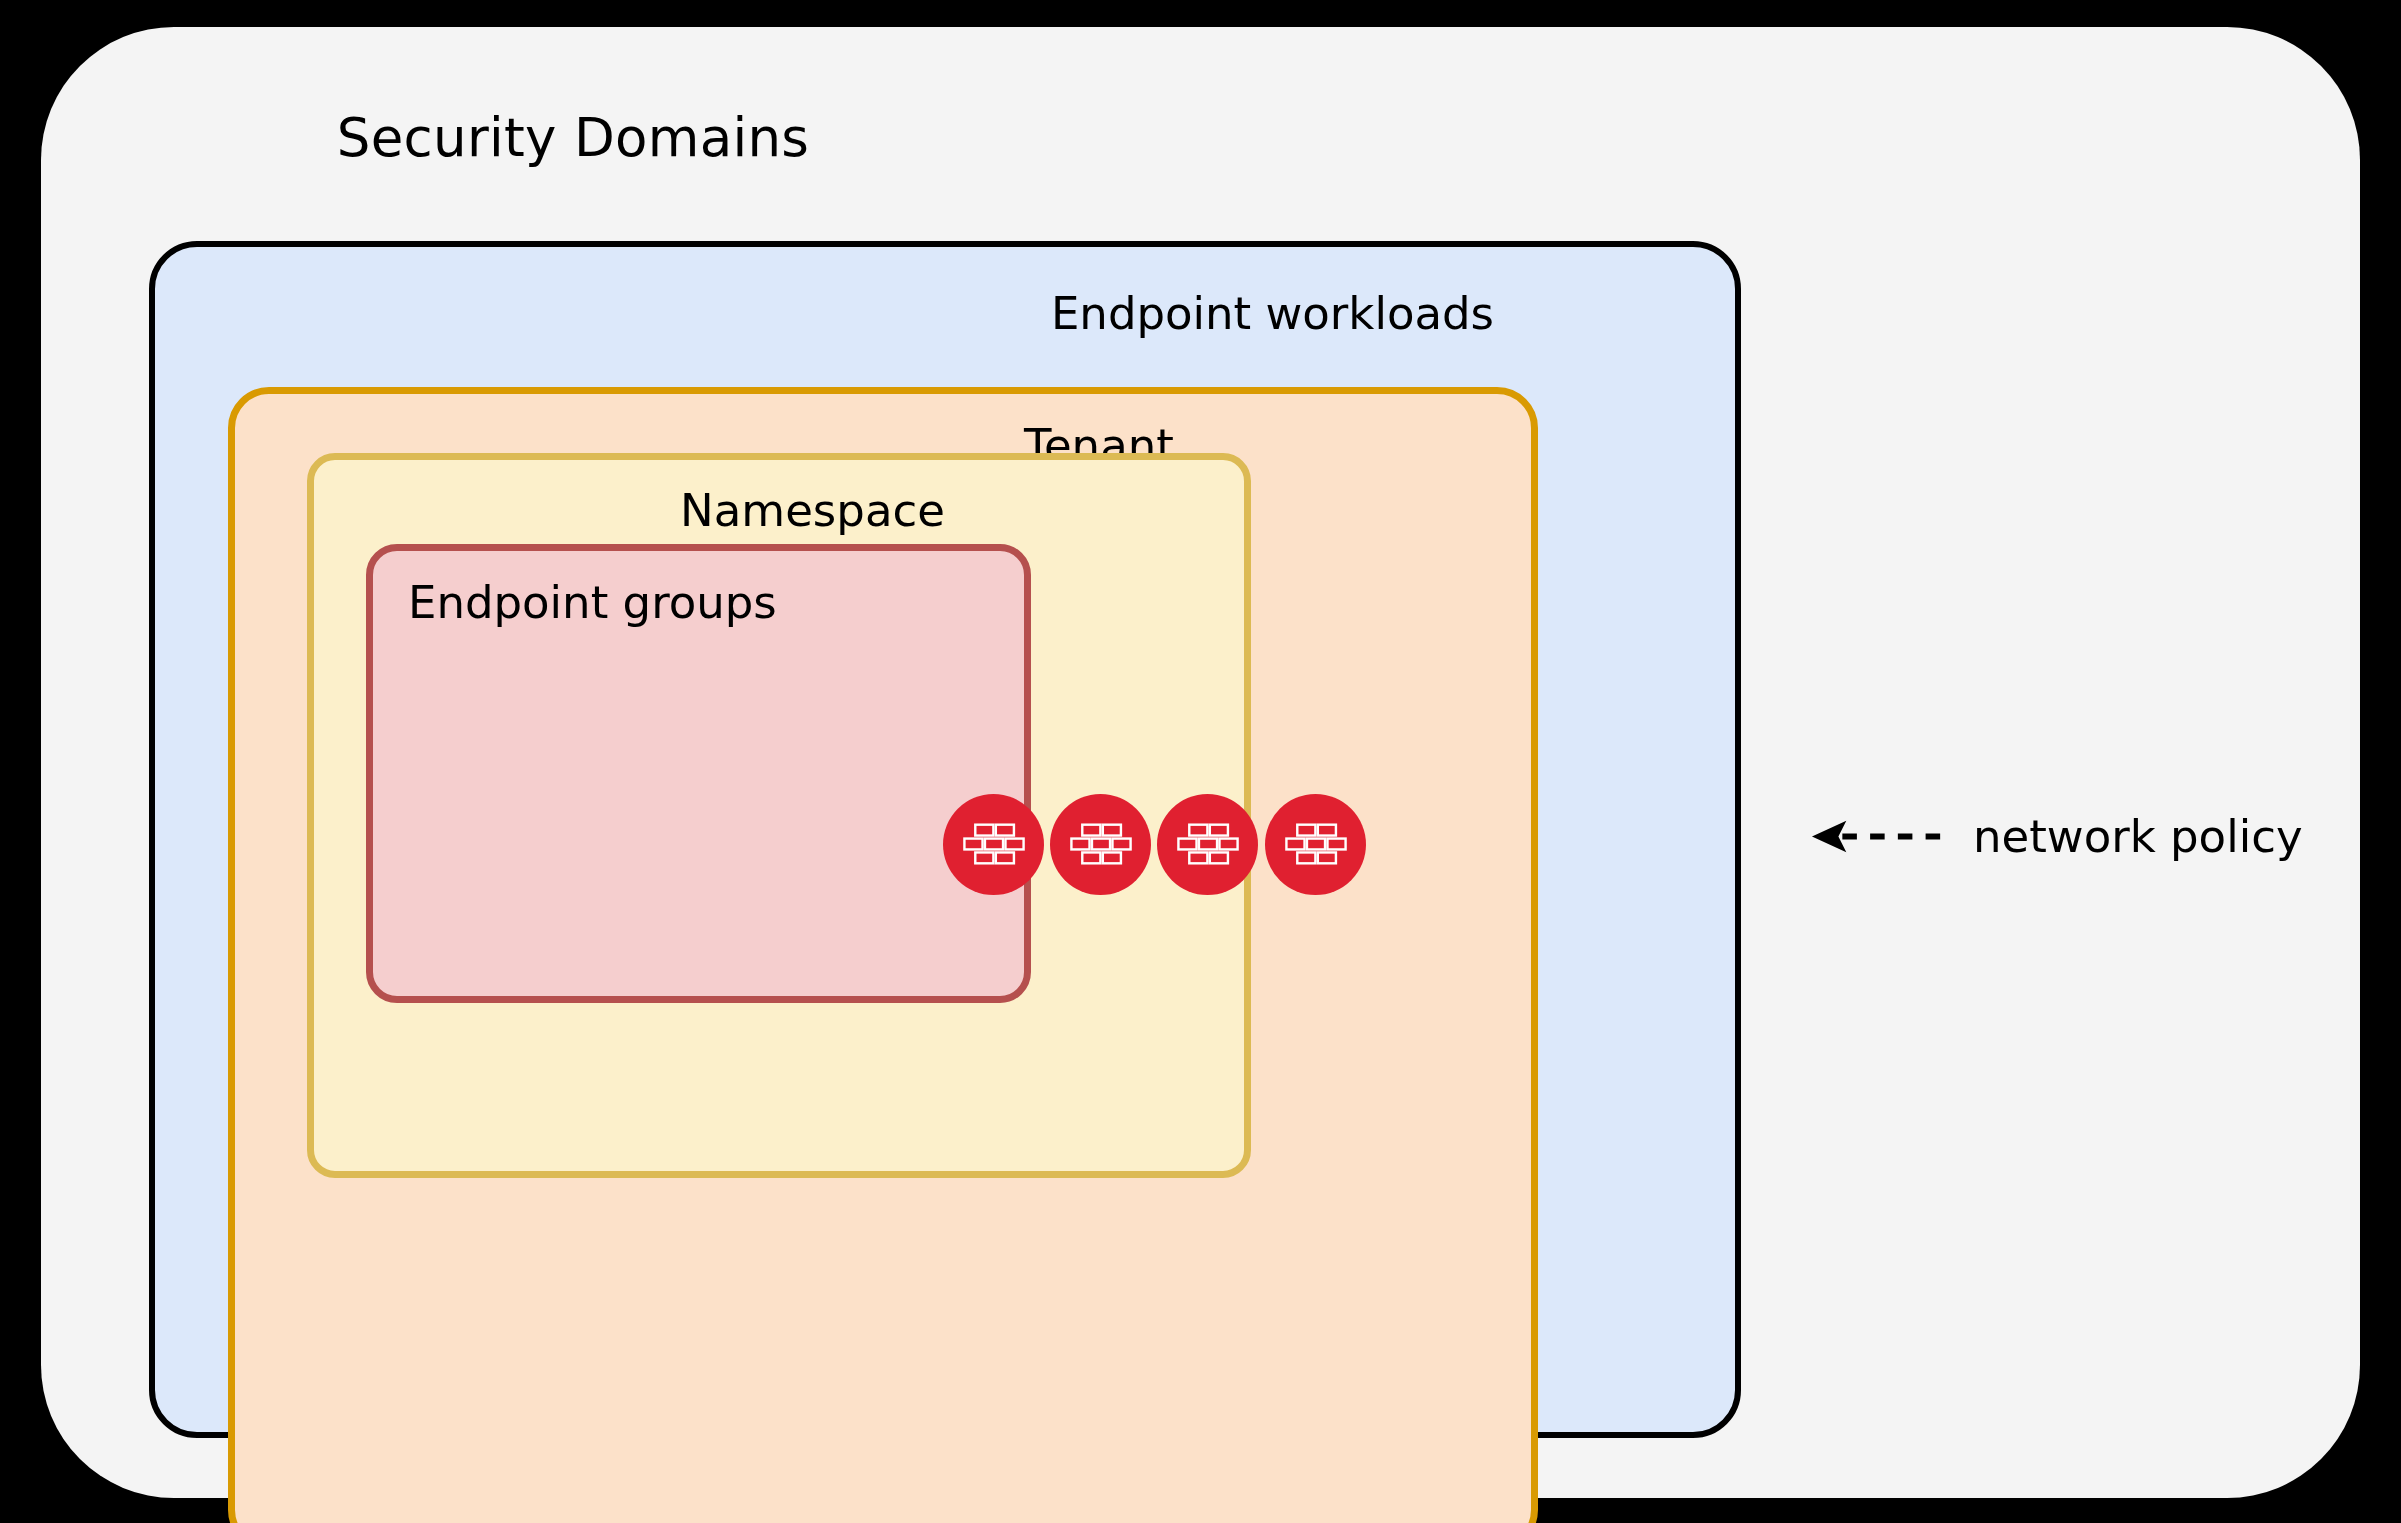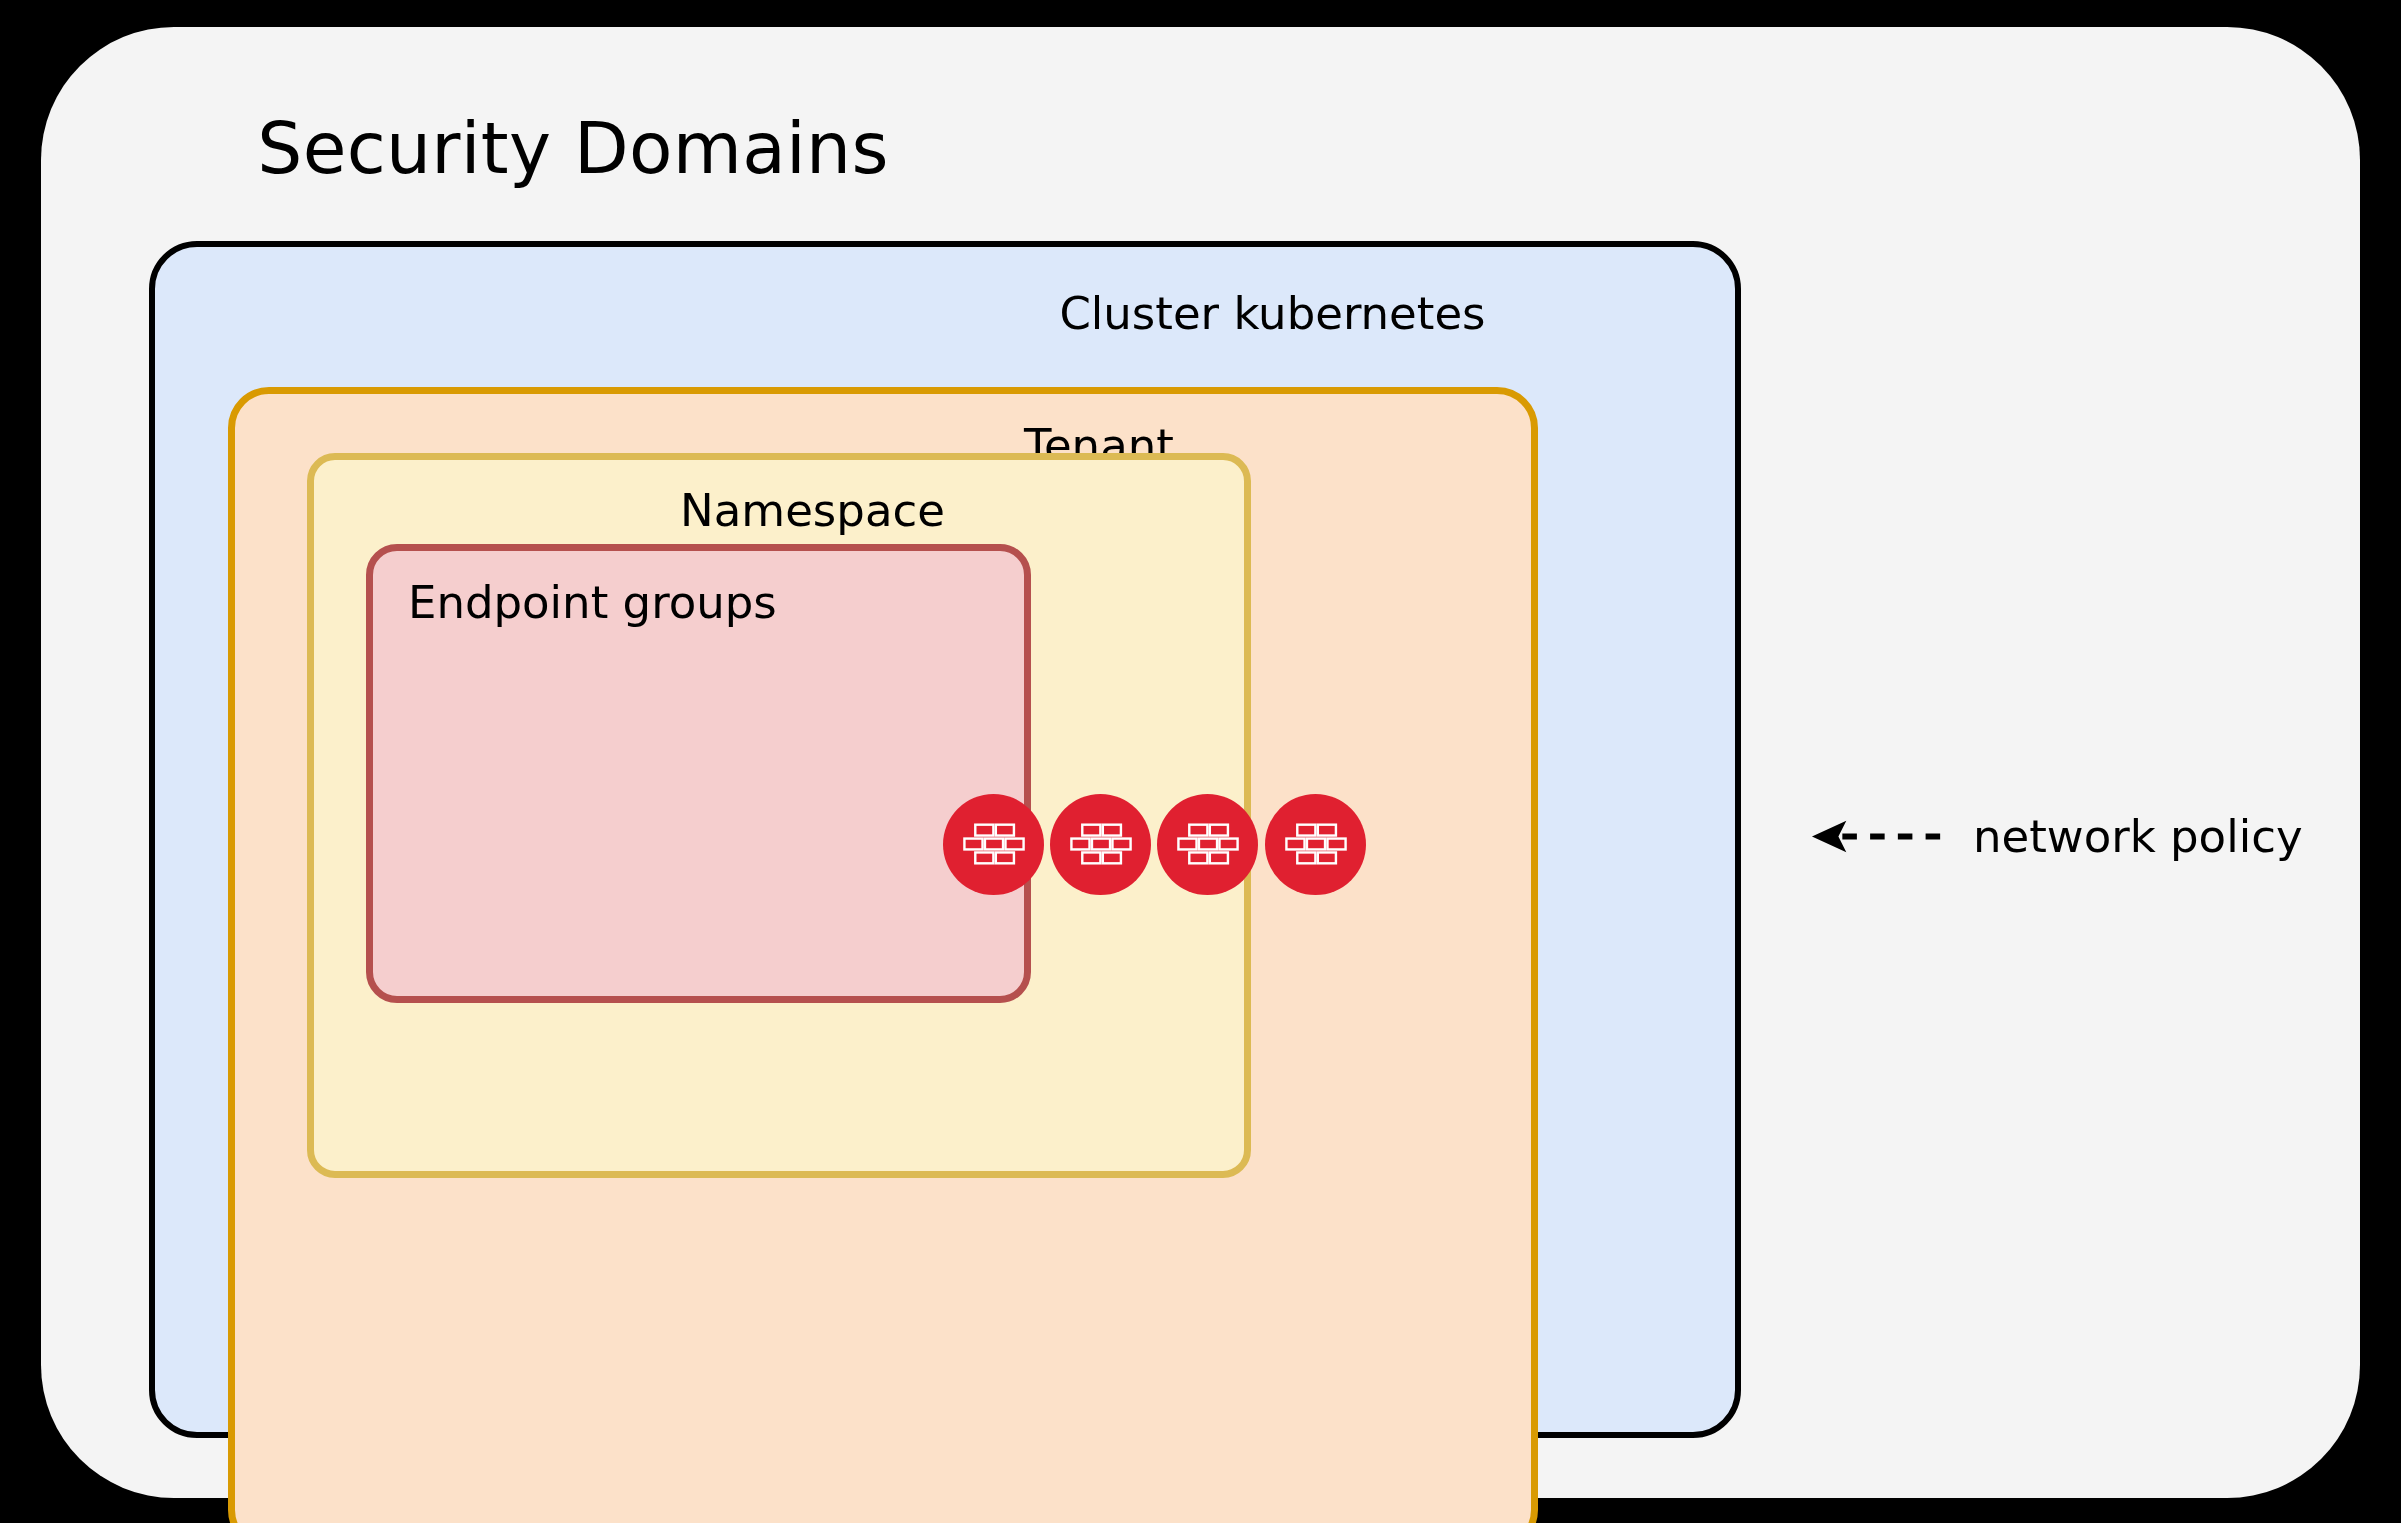--- a/index.html
+++ b/index.html
@@ -28,21 +28,21 @@
     background: #F4F4F4;
     border-radius: 133px;
   }
 
   #security-domains-title {
     position: absolute;
     left: 0;
     top: 80px;
     width: 1064px;
     text-align: center;
-    font-size: 71px;
+    font-size: 53px;
     color: #000000;
     letter-spacing: 0.3px;
   }
 
   
   #cluster-workloads {
     position: absolute;
     left: 108px;
     top: 214px;
     width: 1592px;
@@ -183,21 +183,21 @@
 <body>
 
 <div id="stage">
 
   <div id="security-domains">
 
     <div id="security-domains-title">Security Domains</div>
 
     <div id="cluster-workloads">
 
-      <div id="cluster-workloads-label">Cluster kubernetes</div>
+      <div id="cluster-workloads-label">Endpoint workloads</div>
 
 
       <div id="tenant">
 
         <div id="tenant-label">Tenant</div>
 
         <div id="namespace">
 
           <div id="namespace-label">Namespace</div>
 

